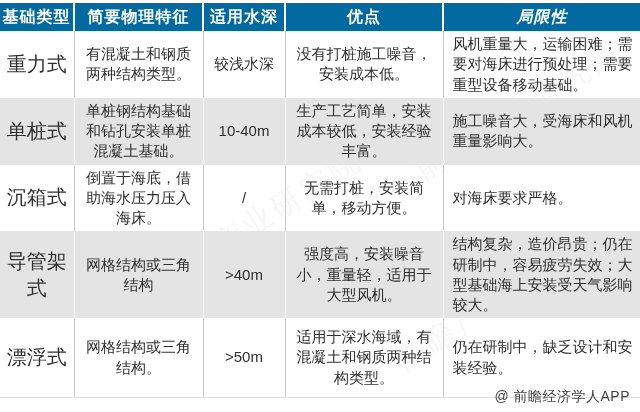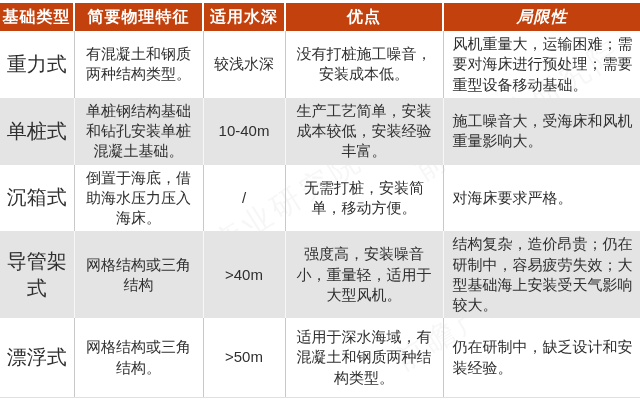--- a/index.html
+++ b/index.html
@@ -23,21 +23,21 @@
     table-layout: fixed;
   }
   col.c1 { width: 74px; }
   col.c2 { width: 129px; }
   col.c3 { width: 82px; }
   col.c4 { width: 158px; }
   col.c5 { width: 197px; }
 
   thead tr { height: 28px; }
   thead th {
-    background: #c2410c;
+    background: #0369a1;
     color: #ffffff;
     font-size: 16px;
     font-weight: bold;
     text-align: center;
     vertical-align: middle;
     padding: 0 2px;
     border-right: 2px solid #ffffff;
     letter-spacing: 1px;
   }
   thead th:last-child { border-right: none; font-style: italic; }
@@ -145,14 +145,15 @@
       <tr class="r5">
         <td class="type-cell">漂浮式</td>
         <td>网格结构或三角结构。</td>
         <td>&gt;50m</td>
         <td>适用于深水海域，有混凝土和钢质两种结构类型。</td>
         <td class="limit-cell">仍在研制中，缺乏设计和安装经验。</td>
       </tr>
     </tbody>
   </table>
 
+  <div class="footer-credit">@ 前瞻经济学人APP</div>
 
 </div>
 
 </body></html>

